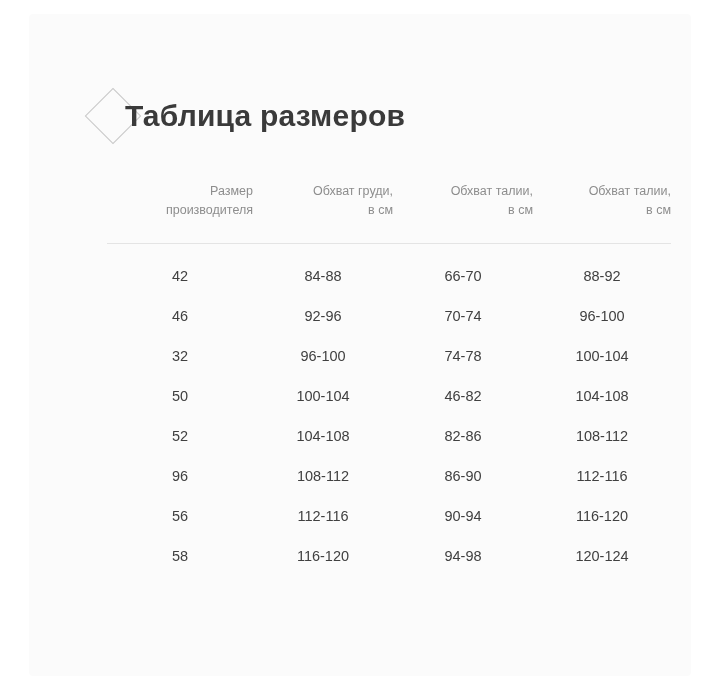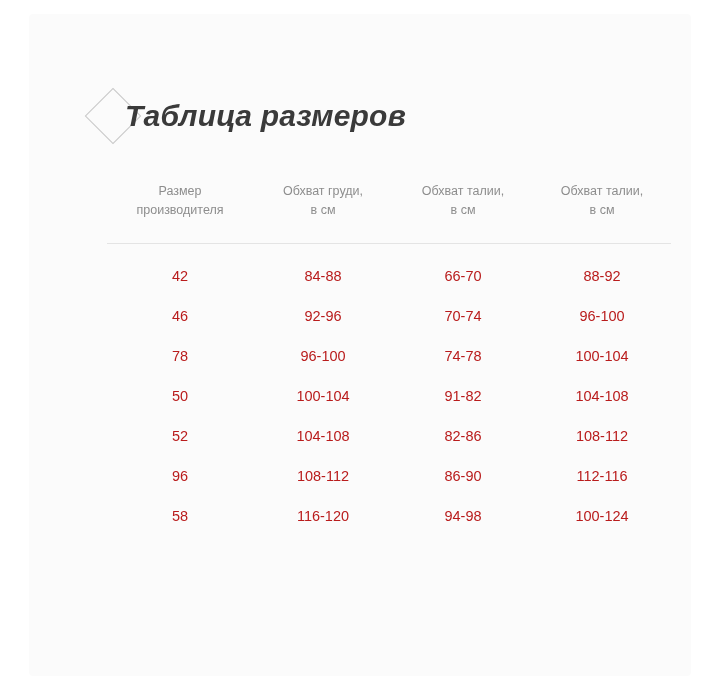--- a/index.html
+++ b/index.html
@@ -48,51 +48,50 @@
   }
   .title {
     position: relative;
     margin-left: -14px;
     font-size: 30px;
     font-weight: bold;
     color: #3a3a3a;
     letter-spacing: 0.2px;
     line-height: 1;
     white-space: nowrap;
-    font-style: italic;
   }
 
   table.size-table {
     position: absolute;
     left: 78px;
     top: 168px;
     width: 564px;
     border-collapse: collapse;
     table-layout: fixed;
   }
   table.size-table col.c0 { width: 146px; }
   table.size-table col.c1 { width: 140px; }
   table.size-table col.c2 { width: 140px; }
   table.size-table col.c3 { width: 138px; }
 
   table.size-table thead th {
     font-size: 12.5px;
     font-weight: normal;
     color: #8d8d8d;
-    text-align: center;
+    text-align: right;
     padding: 0 0 22px 0;
     line-height: 1.55;
     vertical-align: top;
   }
   table.size-table thead tr {
     border-bottom: 1px solid #e4e4e4;
   }
   table.size-table tbody td {
     font-size: 14.5px;
-    color: #b91c1c;
+    color: #404040;
     text-align: center;
     height: 40px;
     padding: 0;
     line-height: 40px;
     white-space: nowrap;
   }
   table.size-table tbody tr:first-child td {
     padding-top: 12px;
     height: 40px;
   }
@@ -143,46 +142,52 @@
           <td>66-70</td>
           <td>88-92</td>
         </tr>
         <tr>
           <td>46</td>
           <td>92-96</td>
           <td>70-74</td>
           <td>96-100</td>
         </tr>
         <tr>
-          <td>78</td>
+          <td>32</td>
           <td>96-100</td>
           <td>74-78</td>
           <td>100-104</td>
         </tr>
         <tr>
           <td>50</td>
           <td>100-104</td>
-          <td>91-82</td>
+          <td>46-82</td>
           <td>104-108</td>
         </tr>
         <tr>
           <td>52</td>
           <td>104-108</td>
           <td>82-86</td>
           <td>108-112</td>
         </tr>
         <tr>
           <td>96</td>
           <td>108-112</td>
           <td>86-90</td>
           <td>112-116</td>
         </tr>
         <tr>
+          <td>56</td>
+          <td>112-116</td>
+          <td>90-94</td>
+          <td>116-120</td>
+        </tr>
+        <tr>
           <td>58</td>
           <td>116-120</td>
           <td>94-98</td>
-          <td>100-124</td>
+          <td>120-124</td>
         </tr>
       </tbody>
     </table>
 
   </div>
 </div>
 
 </body></html>

